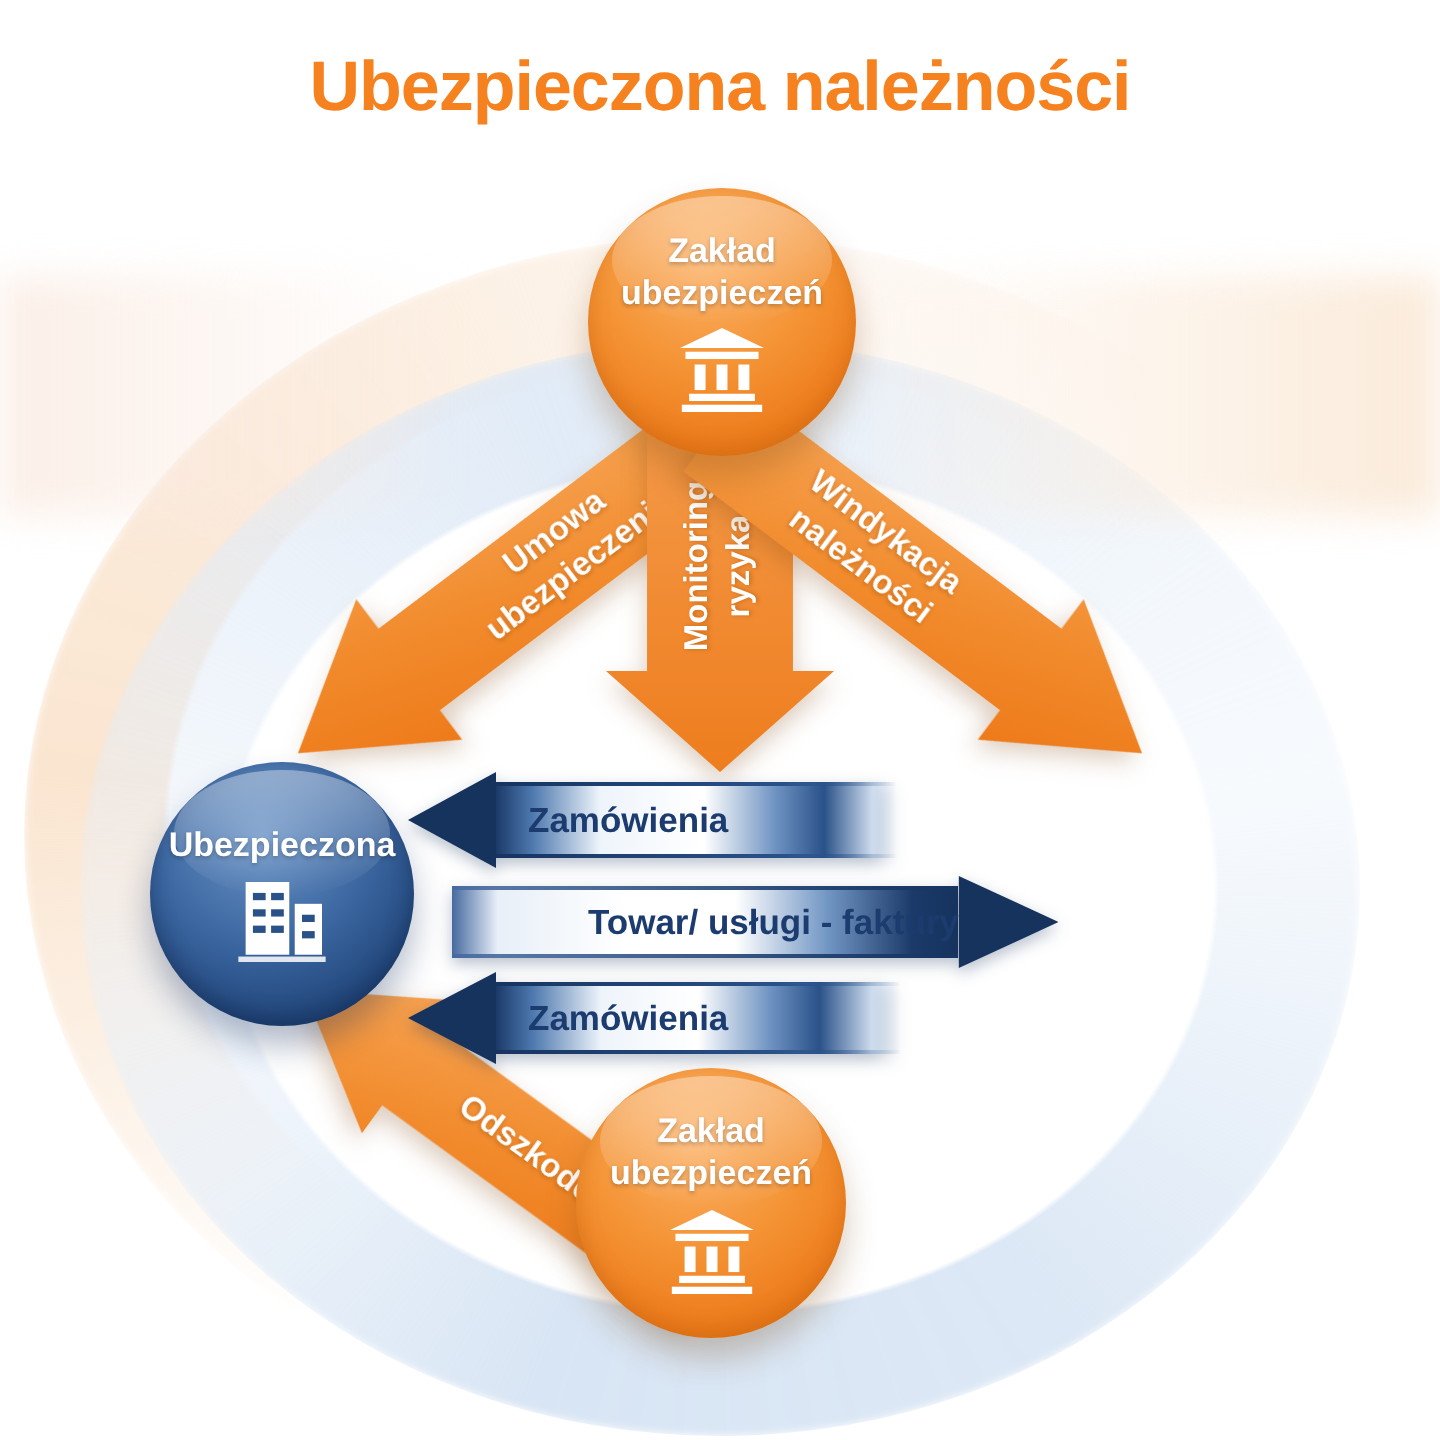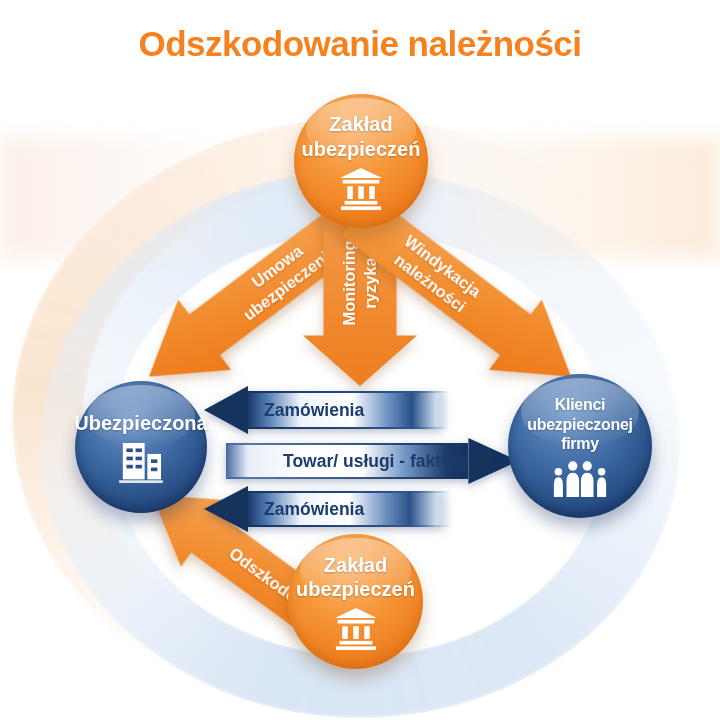--- a/index.html
+++ b/index.html
@@ -53,21 +53,21 @@
   }
   .circle.orange{
     background:radial-gradient(circle at 44% 26%, #fbb269 0%, #f49334 45%, #ee7d1d 74%, #dd6f12 100%);
     box-shadow:0 10px 16px rgba(120,70,15,.28), inset 0 -4px 10px rgba(180,90,10,.35);
   }
   .circle.blue{
     background:radial-gradient(circle at 42% 28%, #6a93c6 0%, #3a659f 46%, #24497e 74%, #173763 100%);
     box-shadow:0 10px 16px rgba(20,45,90,.32), inset 0 -4px 10px rgba(10,30,65,.4);
   }
   .circle .clabel{position:relative;display:flex;flex-direction:column;line-height:1.22;
-    font-size:20px;text-shadow:0 1px 2px rgba(0,0,0,.25);}
+    font-size:17px;text-shadow:0 1px 2px rgba(0,0,0,.25);}
   .circle.small-text .clabel{font-size:16px;letter-spacing:-0.3px;}
   .circle svg{margin-top:7px;}
   .c-top{left:294px;top:94px;width:134px;height:134px;}
   .c-left{left:75px;top:381px;width:132px;height:132px;}
   .c-right{left:508px;top:374px;width:144px;height:144px;}
   .c-bottom{left:288px;top:534px;width:135px;height:135px;}
   
   .oarrow-wrap{position:absolute;z-index:2;filter:drop-shadow(0 5px 6px rgba(130,70,15,.28));}
   .oarrow{position:absolute;inset:0;}
   .arr-left{clip-path:polygon(0% 50%, 26% 0%, 26% 21%, 100% 21%, 100% 79%, 26% 79%, 26% 100%);}
@@ -117,33 +117,33 @@
   }
   .body-plat{
     background:linear-gradient(90deg,#1b3a69 0%,#4d78ae 9%,#eef4fb 26%,#ffffff 50%,
       #6d92c1 68%,#2a5189 80%,#cddcee 93%,rgba(255,255,255,0) 100%);
     border-image:linear-gradient(90deg,#17345f 0%,#2a5189 70%,rgba(207,221,240,0) 100%) 1;
   }
   .w-zam{left:204px;top:386px;width:244px;height:48px;}
   .w-towar{left:226px;top:438px;width:276px;height:46px;}
   .w-plat{left:204px;top:486px;width:246px;height:46px;}
   .body-zam .nlabel{padding-left:16px;}
-  .body-towar .nlabel{padding-left:44px;margin-left:13px;}
+  .body-towar .nlabel{padding-left:68px;}
   .body-plat .nlabel{padding-left:16px;}
 </style>
 </head>
 <body>
 
 <div class="stage">
 
   <div class="ring ring-peach"></div>
   <div class="ring ring-blue"></div>
   <div class="band"></div>
 
-  <h1 class="title">Odszkodowanie należności</h1>
+  <h1 class="title">Ubezpieczona należności</h1>
 
   <div class="oarrow-wrap w-umowa">
     <div class="oarrow arr-left grad-a">
       <div class="diag-label">
         <span>Umowa</span>
         <span>ubezpieczenia</span>
       </div>
     </div>
   </div>
 
@@ -236,40 +236,20 @@
         <rect x="12" y="15" width="7" height="4"></rect>
           <rect x="22" y="15" width="7" height="4"></rect>
         <rect x="12" y="24" width="7" height="4"></rect>
           <rect x="22" y="24" width="7" height="4"></rect>
         <rect x="39" y="18" width="7" height="4"></rect>
         <rect x="39" y="27" width="7" height="4"></rect>
       </g>
     </svg>
   </div>
 
-  <div class="circle blue small-text c-right">
-    <div class="gloss"></div>
-    <div class="clabel">
-      <span>Klienci</span>
-      <span>ubezpieczonej</span>
-      <span>firmy</span>
-    </div>
-    <svg width="60" height="36" viewBox="0 0 64 40">
-      <g fill="#ffffff">
-        <circle cx="8" cy="12" r="4.2"></circle>
-        <path d="M3,40 L3,26 Q3,18 8,18 Q13,18 13,26 L13,40 Z"></path>
-        <circle cx="24" cy="5.5" r="5.2"></circle>
-        <path d="M17,40 L17,23 Q17,13 24,13 Q31,13 31,23 L31,40 Z"></path>
-        <circle cx="40" cy="5.5" r="5.2"></circle>
-        <path d="M33,40 L33,23 Q33,13 40,13 Q47,13 47,23 L47,40 Z"></path>
-        <circle cx="56" cy="12" r="4.2"></circle>
-        <path d="M51,40 L51,26 Q51,18 56,18 Q61,18 61,26 L61,40 Z"></path>
-      </g>
-    </svg>
-  </div>
 
   <div class="circle orange c-bottom">
     <div class="gloss"></div>
     <div class="clabel">
       <span>Zakład</span>
       <span>ubezpieczeń</span>
     </div>
     <svg width="46" height="42" viewBox="0 0 48 46">
       <g fill="#ffffff">
         <polygon points="24,0 47,11 1,11"></polygon>

